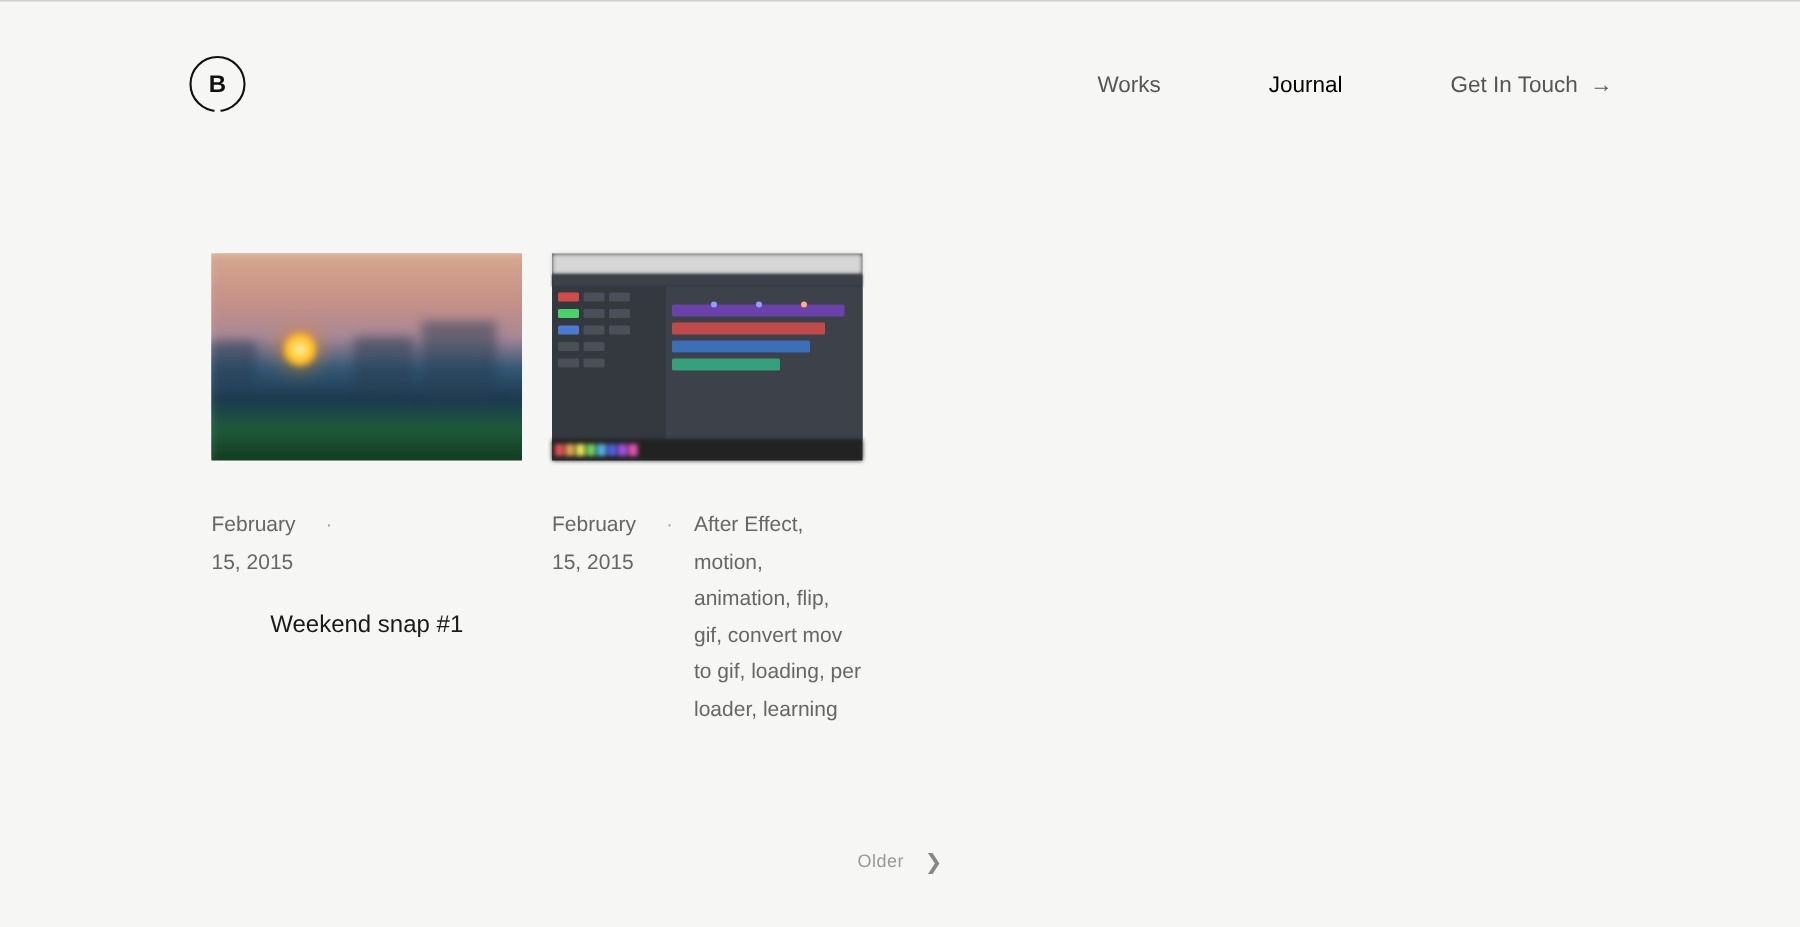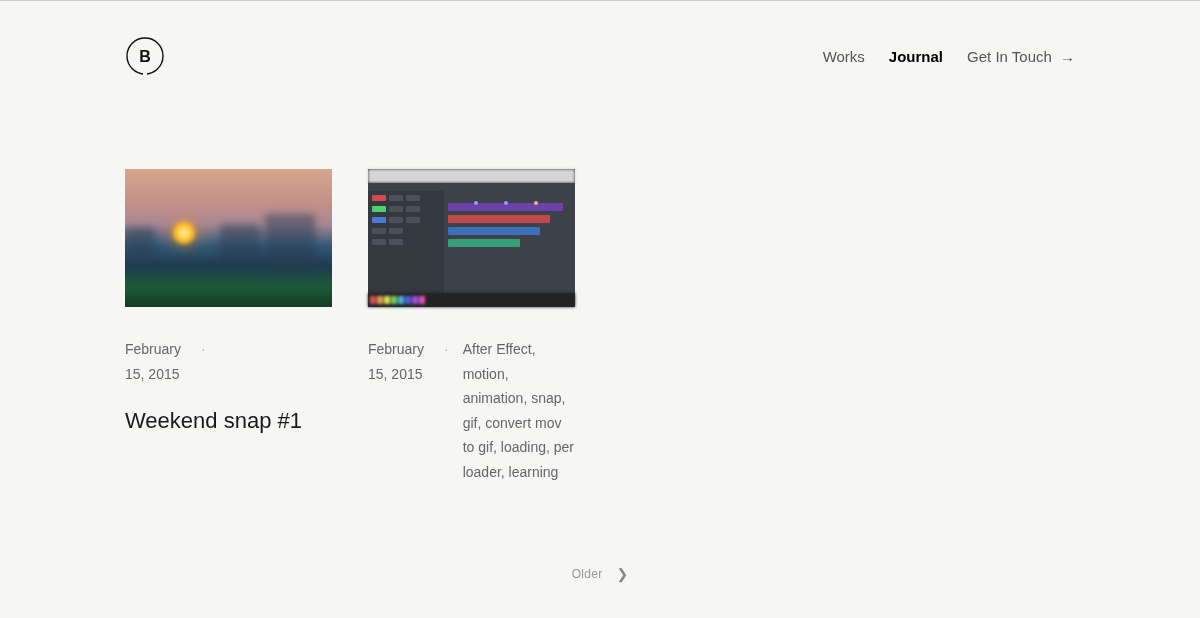--- a/index.html
+++ b/index.html
@@ -43,38 +43,39 @@
   .nav {
     display: flex;
     gap: 24px;
     align-items: center;
   }
   .nav-item {
     font-size: 15px;
     color: #555;
     cursor: pointer;
     text-decoration: none;
+    margin-left: 48px;
   }
   .nav-item.active {
     color: #000;
-    font-weight: 700;
+    font-weight: 400;
   }
   .nav-item.contact { color: #555; }
   .nav-arrow {
     margin-left: 4px;
     font-size: 15px;
   }
 
   
   .grid {
     position: absolute;
     top: 168px;
-    left: 125px;
-    display: flex;
-    gap: 36px;
+    left: 141px;
+    display: flex;
+    gap: 20px;
   }
 
   .card {
     width: 207px;
   }
 
   .thumb {
     width: 207px;
     height: 138px;
     display: block;
@@ -218,24 +219,25 @@
   .meta .sep {
     flex: 0 0 auto;
     color: #aaa;
   }
   .meta .tags {
     flex: 1;
   }
 
   .title {
     margin-top: 20px;
-    font-size: 22px;
+    font-size: 16px;
     font-weight: 400;
     color: #1a1a1a;
     line-height: 1.4;
+    text-align: center;
   }
 
   
   .pagination {
     position: absolute;
     left: 0;
     width: 1200px;
     bottom: 36px;
     display: flex;
     justify-content: center;
@@ -336,21 +338,21 @@
             <span class="sw" style="background:#50b0e0"></span>
             <span class="sw" style="background:#5060e0"></span>
             <span class="sw" style="background:#a050e0"></span>
             <span class="sw" style="background:#e050b0"></span>
           </div>
         </div>
       </a>
       <div class="meta">
         <span class="date">February 15, 2015</span>
         <span class="sep">·</span>
-        <span class="tags">After Effect, motion, animation, snap, gif, convert mov to gif, loading, per loader, learning</span>
+        <span class="tags">After Effect, motion, animation, flip, gif, convert mov to gif, loading, per loader, learning</span>
       </div>
     </article>
 
   </div>
 
   <div class="pagination">
     <a class="older">Older</a>
     <span class="chev">❯</span>
   </div>
 

